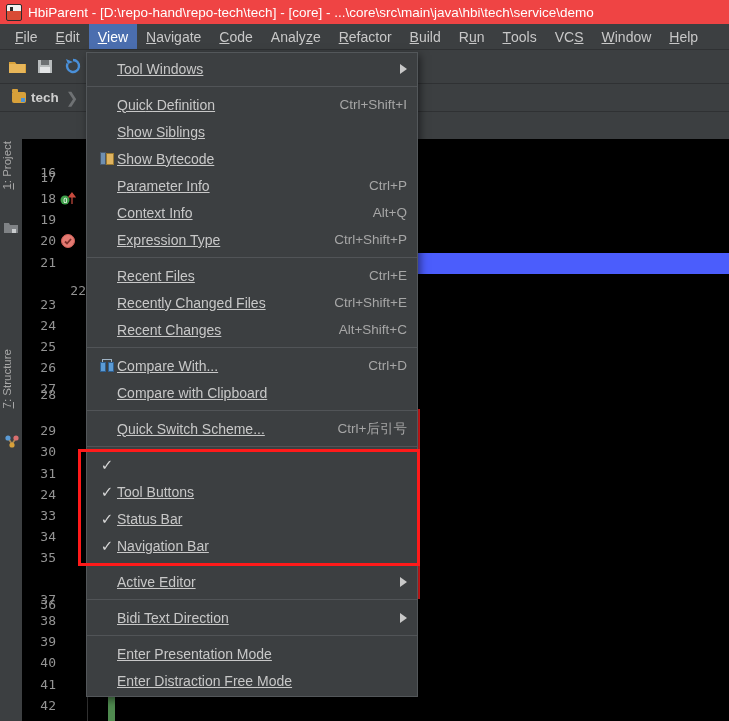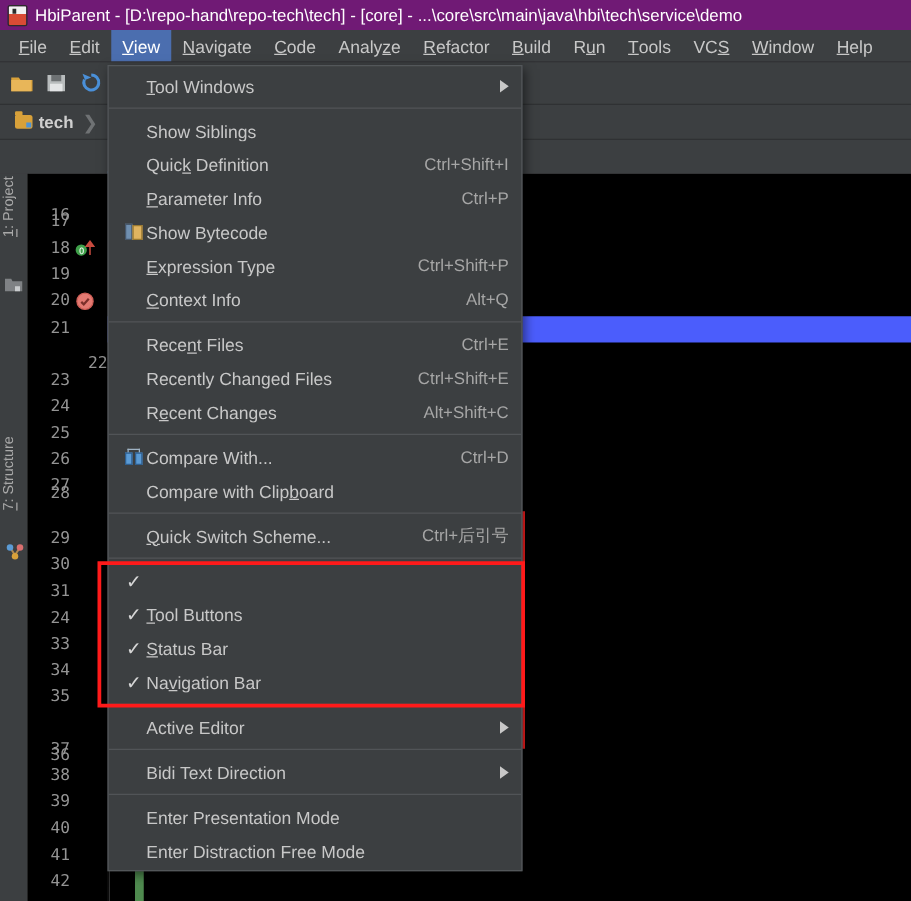--- a/index.html
+++ b/index.html
@@ -8,21 +8,21 @@
     background:#3c3f41;
     font-family:"Liberation Sans","DejaVu Sans",sans-serif;
     font-size:13px;color:#bbbbbb;
     -webkit-font-smoothing:antialiased;
   }
   #root{position:relative;width:729px;height:721px;}
 
   
   .titlebar{
     position:absolute;left:0;top:0;width:729px;height:24px;
-    background:#701a75;color:#ffffff;
+    background:#ef4444;color:#ffffff;
     display:flex;align-items:center;gap:6px;
     padding:0 6px;box-sizing:border-box;
     font-size:13.5px;white-space:nowrap;overflow:hidden;
   }
   .app-badge{
     width:14px;height:15px;flex:0 0 auto;border-radius:2px;
     background:linear-gradient(180deg,#f2f2f2 0 42%,#d94b35 42% 100%);
     border:1px solid #2b2b2b;position:relative;
   }
   .app-badge::after{content:"";position:absolute;left:3px;top:2px;width:3px;height:4px;background:#2b2b2b;}
@@ -154,21 +154,21 @@
     background:#3c3f41;border:1px solid #53575a;
     box-shadow:2px 3px 8px rgba(0,0,0,.5);
     padding:2px 0;box-sizing:border-box;
   }
   .row{
     position:relative;display:flex;align-items:center;height:27px;
     padding:0 10px 0 10px;box-sizing:border-box;font-size:14px;color:#c8c8c8;
     white-space:nowrap;
   }
   .row .ico-slot{width:20px;flex:0 0 auto;display:flex;align-items:center;justify-content:center;}
-  .row .lbl{flex:1 1 auto;overflow:hidden;text-overflow:ellipsis;}
+  .row .lbl{flex:1 1 auto;overflow:hidden;text-overflow:ellipsis;text-decoration:underline;}
   .row .acc{color:#a6a6a6;font-size:13.5px;margin-left:14px;}
   .row u{text-decoration:underline;}
   .sep-line{height:1px;background:#515457;margin:4px 0;}
   .arrow-r{width:0;height:0;border-top:5px solid transparent;border-bottom:5px solid transparent;border-left:7px solid #c8c8c8;margin-left:10px;}
   .chk{color:#d6d6d6;font-size:15px;font-weight:bold;}
 
   .red-box{
     position:absolute;left:78px;top:449px;width:342px;height:117px;
     border:3px solid #ff1a1a;box-sizing:border-box;pointer-events:none;
   }
@@ -464,50 +464,50 @@
 
   <div class="menu" id="menu">
       <div class="row">
         <span class="ico-slot"></span>
         <span class="lbl"><u>T</u>ool Windows</span>
         <span class="arrow-r"></span>
       </div>
       <div class="sep-line"></div>
       <div class="row">
         <span class="ico-slot"></span>
-        <span class="lbl">Show Siblings</span>
-      </div>
-      <div class="row">
-        <span class="ico-slot"></span>
         <span class="lbl">Quic<u>k</u> Definition</span>
         <span class="acc">Ctrl+Shift+I</span>
       </div>
       <div class="row">
         <span class="ico-slot"></span>
-        <span class="lbl"><u>P</u>arameter Info</span>
-        <span class="acc">Ctrl+P</span>
+        <span class="lbl">Show Siblings</span>
       </div>
       <div class="row">
         <span class="ico-slot">
           <span class="bc-ico">
             <span class="l"></span>
             <span class="r"></span>
           </span>
         </span>
         <span class="lbl">Show Bytecode</span>
       </div>
       <div class="row">
         <span class="ico-slot"></span>
+        <span class="lbl"><u>P</u>arameter Info</span>
+        <span class="acc">Ctrl+P</span>
+      </div>
+      <div class="row">
+        <span class="ico-slot"></span>
+        <span class="lbl"><u>C</u>ontext Info</span>
+        <span class="acc">Alt+Q</span>
+      </div>
+      <div class="row">
+        <span class="ico-slot"></span>
         <span class="lbl"><u>E</u>xpression Type</span>
         <span class="acc">Ctrl+Shift+P</span>
-      </div>
-      <div class="row">
-        <span class="ico-slot"></span>
-        <span class="lbl"><u>C</u>ontext Info</span>
-        <span class="acc">Alt+Q</span>
       </div>
       <div class="sep-line"></div>
       <div class="row">
         <span class="ico-slot"></span>
         <span class="lbl">Rece<u>n</u>t Files</span>
         <span class="acc">Ctrl+E</span>
       </div>
       <div class="row">
         <span class="ico-slot"></span>
         <span class="lbl">Recently Changed Files</span>

